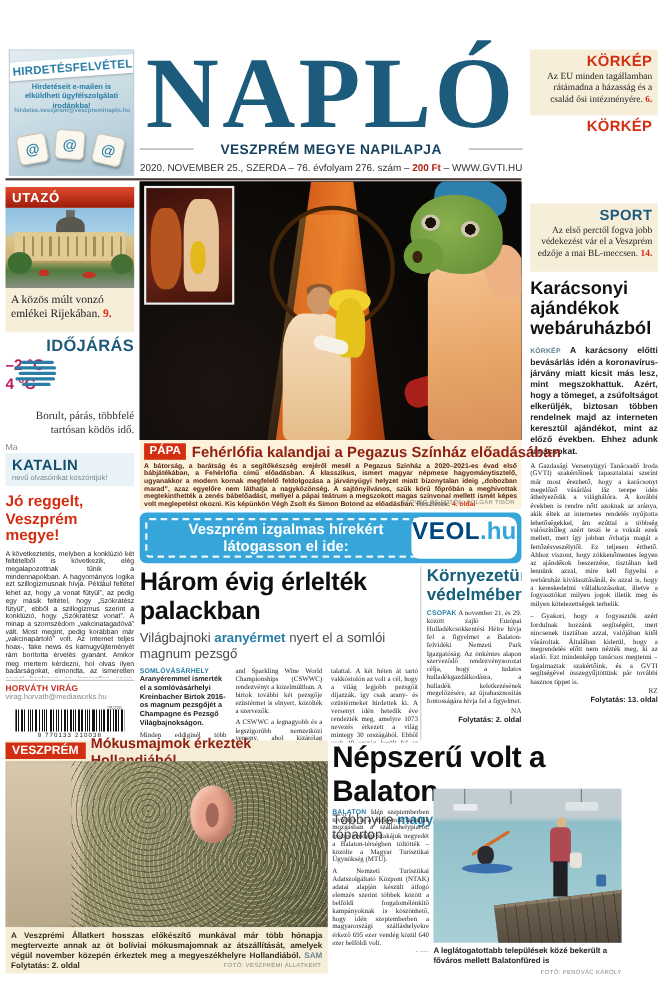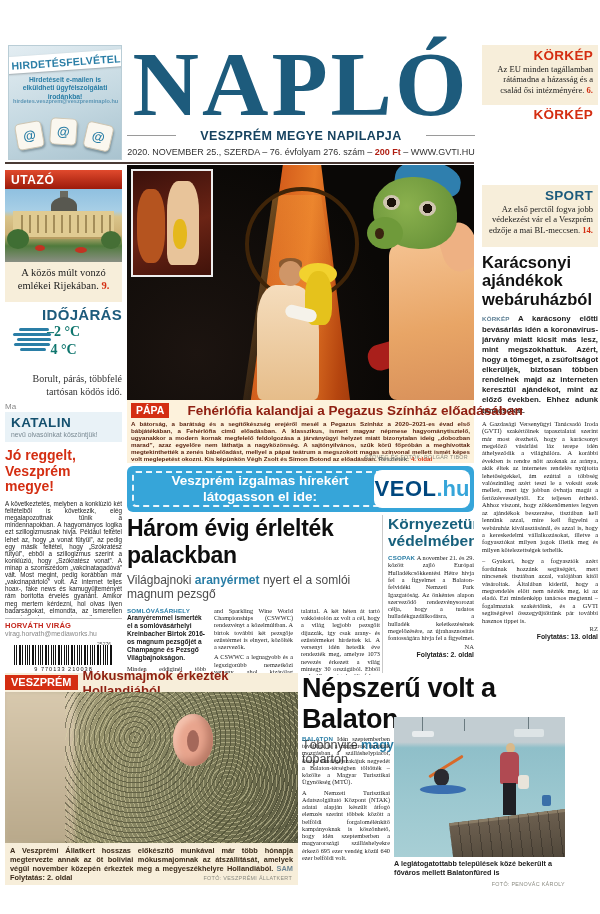--- a/index.html
+++ b/index.html
@@ -77,24 +77,24 @@
   .rj-tower{position:absolute;left:55px;top:2px;width:8px;height:12px;background:#6a6a60;}
   .rj-bldg{position:absolute;left:8px;top:22px;width:101px;height:28px;background:#e0cb92;
            box-shadow:inset 0 -2px 0 #b89d62;}
   .rj-win{position:absolute;left:10px;top:26px;width:97px;height:18px;
           background:repeating-linear-gradient(90deg,transparent 0 6px,#8a7342 6px 8px);opacity:.7;}
   .rj-tree1{position:absolute;left:2px;top:40px;width:22px;height:20px;background:#3f6e33;border-radius:50%;}
   .rj-tree2{position:absolute;left:96px;top:42px;width:20px;height:18px;background:#456f35;border-radius:50%;}
   .rj-fl1{position:absolute;left:30px;top:56px;width:10px;height:6px;background:#c23322;border-radius:50%;}
   .rj-fl2{position:absolute;left:70px;top:58px;width:12px;height:6px;background:#c23322;border-radius:50%;}
   .utazo-cap{left:5px;top:262px;width:117px;height:40px;padding:4px 5px;box-sizing:border-box;
-             font-family:"Liberation Serif",serif;font-size:10.5px;line-height:1.25;color:#222;text-align:center;}
+             font-family:"Liberation Serif",serif;font-size:10.5px;line-height:1.25;color:#222;text-align:left;}
   .weather{left:5px;top:306px;width:117px;height:94px;}
   .wx-title{text-align:right;font-size:15px;font-weight:800;color:#1d5b7c;letter-spacing:.3px;}
-  .wx-temp{text-align:center;font-size:14px;font-weight:800;color:#0f766e;line-height:1.25;font-family:Liberation Serif, serif;}
+  .wx-temp{text-align:left;font-size:14px;font-weight:800;color:#be185d;line-height:1.25;}
   .fog-icon{position:absolute;left:8px;top:22px;width:40px;height:26px;}
   .fog-icon i{position:absolute;height:3px;border-radius:2px;background:#2a7ea6;display:block;}
   .fog-icon i:nth-child(1){left:6px;top:0;width:30px;}
   .fog-icon i:nth-child(2){left:0;top:5px;width:38px;}
   .fog-icon i:nth-child(3){left:4px;top:10px;width:34px;}
   .fog-icon i:nth-child(4){left:1px;top:15px;width:36px;}
   .fog-icon i:nth-child(5){left:7px;top:20px;width:26px;}
   .wx-desc{margin-top:15px;text-align:right;font-family:"Liberation Serif",serif;font-size:10px;line-height:1.25;color:#333;}
   .nameday{left:5px;top:402px;width:117px;height:44px;}
   .nd-ma{font-size:8px;color:#888;}
@@ -148,35 +148,35 @@
   .rstreak{position:absolute;right:-22px;bottom:44px;width:130px;height:26px;background:#a91f1b;
         border-radius:12px;transform:rotate(-16deg);}
   .inset{position:absolute;left:4px;top:4px;width:78px;height:104px;border:2px solid #eee;overflow:hidden;
         background:linear-gradient(160deg,#3a100b 0%,#6b2415 55%,#40120a 100%);}
   .in-f1{position:absolute;left:4px;top:18px;width:28px;height:74px;background:#b5541f;border-radius:40%;}
   .in-f2{position:absolute;left:34px;top:10px;width:32px;height:84px;background:#e8c49a;border-radius:35% 35% 15% 15%;}
   .in-p{position:absolute;left:40px;top:48px;width:14px;height:30px;background:#e5b81c;border-radius:45%;}
 
   
   .papa{left:127px;top:400px;width:347px;height:63px;background:#fdf2dc;box-sizing:border-box;padding:3px 4px;}
-  .papa-row{display:flex;align-items:center;gap:18px;}
+  .papa-row{display:flex;align-items:center;gap:5px;}
   .papa-label{background:#d42e12;color:#fff;font-weight:800;font-size:10.5px;padding:1px 5px 2px;}
   .papa-head{font-size:13.5px;font-weight:800;color:#8f2012;white-space:nowrap;}
   .papa-body{margin-top:2px;font-size:6.2px;font-weight:700;line-height:1.14;color:#5a2412;text-align:justify;}
   .papa-body .det{color:#555;font-weight:700;}
   .papa-body .detpage{color:#d42e12;}
   .papa-credit{position:absolute;right:6px;bottom:3px;font-size:5.4px;color:#8a8a80;letter-spacing:.3px;}
 
   
   .veol{left:127px;top:466px;width:347px;height:46px;background:#36a5d9;border-radius:6px;}
   .veol-dash{position:absolute;left:5px;top:5px;width:252px;height:32px;border:2px dashed rgba(255,255,255,.9);
              border-radius:4px;display:flex;flex-direction:column;align-items:center;justify-content:center;}
   .veol-dash span{color:#fff;font-weight:800;font-size:13.5px;line-height:1.15;}
   .veol-logo{position:absolute;right:4px;top:4px;width:96px;height:38px;background:#fff;border-radius:8px;
-             display:flex;align-items:center;justify-content:center;margin-left:48px;}
+             display:flex;align-items:flex-start;justify-content:center;margin-left:48px;}
   .veol-logo .v1{font-weight:800;font-size:22px;color:#00477e;letter-spacing:.5px;}
   .veol-logo .v2{font-weight:700;font-size:22px;color:#36a5d9;}
 
   
   .sparkling{left:127px;top:515px;width:254px;height:160px;overflow:hidden;}
   .sp-head{font-size:23px;font-weight:800;color:#0e0e0e;letter-spacing:-.3px;}
   .sp-sub{margin-top:4px;font-size:12px;color:#4a4a4a;}
   .accent-teal{color:#2a7ea6;font-weight:700;}
   .sp-cols{margin-top:6px;display:flex;gap:8px;}
   .sp-col{width:79px;font-family:"Liberation Serif",serif;font-size:6.3px;line-height:1.15;text-align:justify;color:#1a1a1a;}

